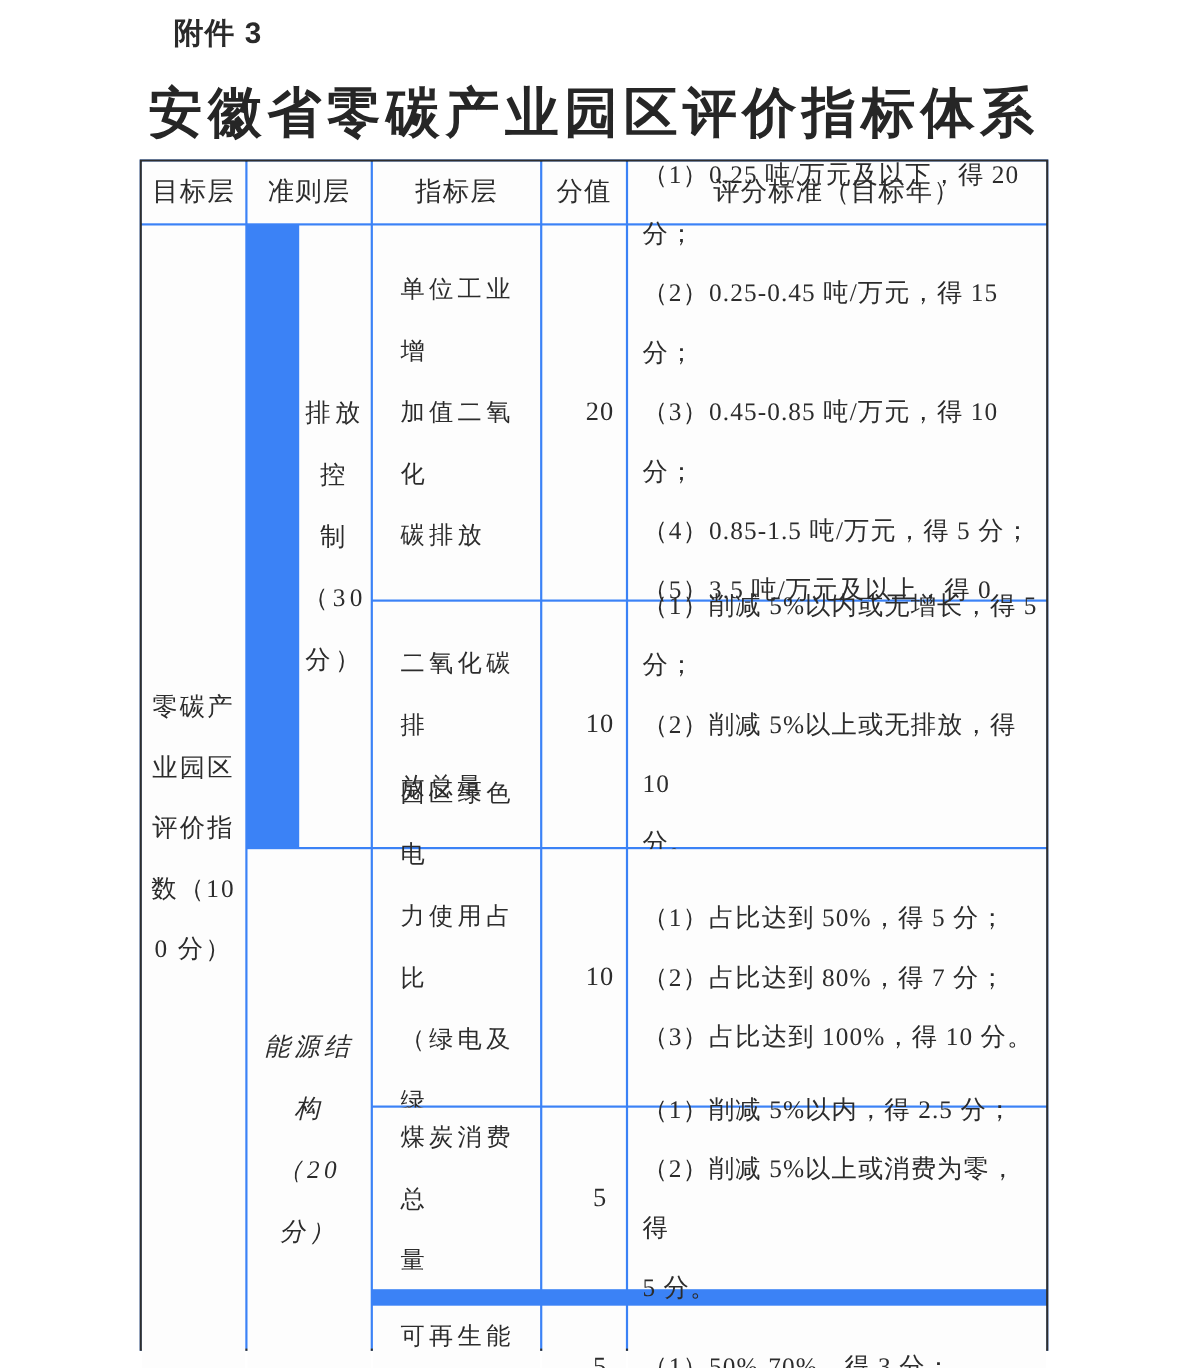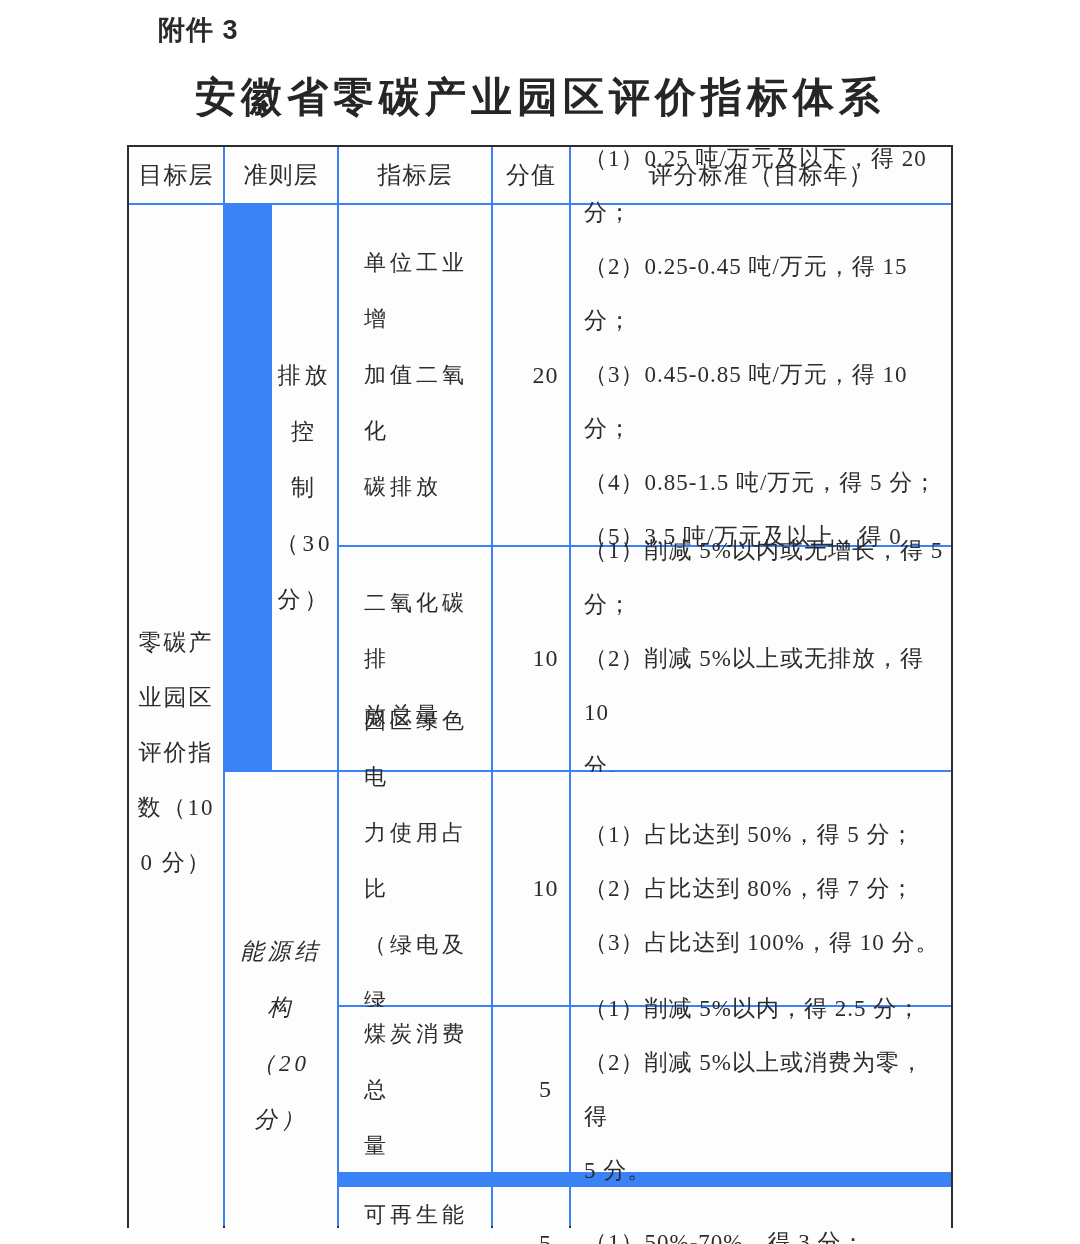--- a/index.html
+++ b/index.html
@@ -12,21 +12,21 @@
     overflow:hidden;
   }
   .attachment{
     position:absolute;left:158px;top:12px;
     font-family:"Liberation Sans","DejaVu Sans",sans-serif;
     font-weight:600;font-size:27px;color:#2a2a2a;
     letter-spacing:1px;
   }
   .doc-title{
     position:absolute;left:0;top:70px;width:1080px;
-    text-align:center;font-size:41px;font-weight:bold;
+    text-align:center;font-size:49px;font-weight:bold;
     letter-spacing:5px;color:#262626;
   }
   .table-wrap{
     position:absolute;left:127px;top:145px;
     width:826px;height:1083px;
     background:#3b82f6;
     border:2px solid #2e2e2e;
     box-sizing:border-box;
     display:grid;
     grid-template-columns:94px 112px 152px 76px 1fr;

